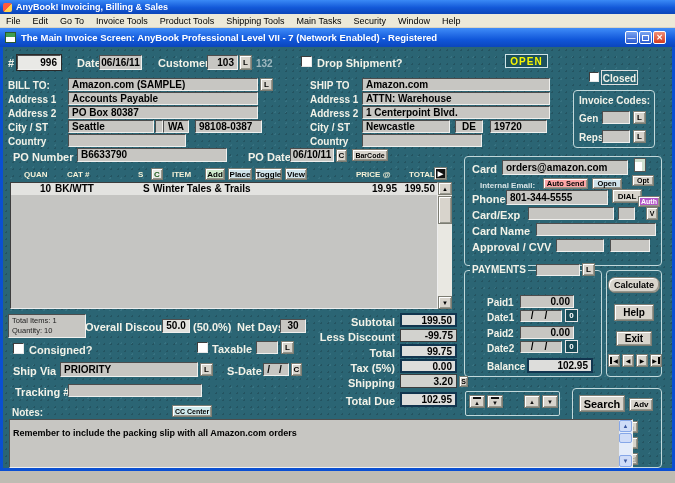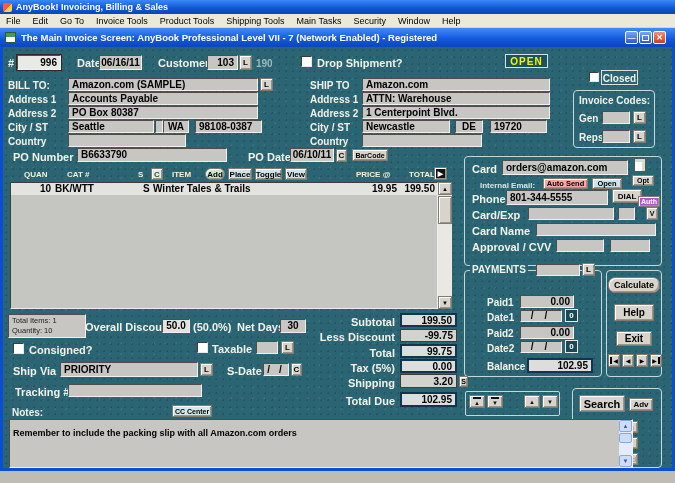--- a/index.html
+++ b/index.html
@@ -129,21 +129,21 @@
 <div class="winbtn close" style="left:653px;">✕</div>
 <div id="bottom-strip"></div>
 
 <span class="lbl lbl-lg" style="left:8px; top:57px;">#</span>
 <div class="fld r" style="left:17px; top:55px; width:44px; height:15px; background:#e9e9e6; outline:1px solid #2a2a2a;">996</div>
 <span class="lbl lbl-lg" style="left:77px; top:57px;">Date</span>
 <div class="fld c" style="left:99px; top:55px; width:43px; height:15px;">06/16/11</div>
 <span class="lbl lbl-lg" style="left:158px; top:57px;">Customer</span>
 <div class="fld r" style="left:207px; top:55px; width:31px; height:15px;">103</div>
 <div class="btn" style="left:239px; top:55px; width:13px; height:15px;">L</div>
-<span class="lbl dim" style="left:256px; top:58px;">190</span>
+<span class="lbl dim" style="left:256px; top:58px;">132</span>
 <div class="chk" style="left:301px; top:56px;"></div>
 <span class="lbl lbl-lg" style="left:317px; top:57px;">Drop Shipment?</span>
 <div class="open-badge">OPEN</div>
 <div class="chk" style="left:589px; top:72px; width:10px; height:10px;"></div>
 <div style="position:absolute; left:601px; top:70px; width:37px; height:15px; border:1px solid #e0e0e0; display:flex; align-items:flex-end; justify-content:center;">
   <span style="color:#f2f2e8; font-weight:bold; font-size:10px;">Closed</span>
 </div>
 
 <span class="lbl" style="left:8px; top:80px;">BILL TO:</span>
 <div class="fld" style="left:68px; top:78px; width:190px; height:13px;">Amazon.com (SAMPLE)</div>
@@ -187,21 +187,21 @@
 <span class="lbl lbl-lg" style="left:248px; top:151px;">PO Date</span>
 <div class="fld c" style="left:290px; top:148px; width:44px; height:14px;">06/10/11</div>
 <div class="btn" style="left:336px; top:149px; width:11px; height:13px;">C</div>
 <div class="btn" style="left:352px; top:149px; width:36px; height:12px; font-size:7px;">BarCode</div>
 
 <span class="thdr" style="left:24px; top:170px;">QUAN</span>
 <span class="thdr" style="left:67px; top:170px;">CAT #</span>
 <span class="thdr" style="left:138px; top:170px;">S</span>
 <div class="btn" style="left:151px; top:168px; width:12px; height:12px; background:#e9e9e4; color:#1d5c1d;">C</div>
 <span class="thdr" style="left:172px; top:170px;">ITEM</span>
-<div class="btn grn" style="left:205px; top:168px; width:20px; height:12px;border-radius:6px;">Add</div>
+<div class="btn grn" style="left:205px; top:168px; width:20px; height:12px;">Add</div>
 <div class="btn blu" style="left:228px; top:168px; width:24px; height:12px;">Place</div>
 <div class="btn blu" style="left:255px; top:168px; width:27px; height:12px;">Toggle</div>
 <div class="btn blu" style="left:285px; top:168px; width:22px; height:12px;">View</div>
 <span class="thdr" style="left:356px; top:170px;">PRICE @</span>
 <span class="thdr" style="left:409px; top:170px;">TOTAL</span>
 <div class="btn" style="left:434px; top:167px; width:13px; height:13px; background:#111; color:#fff; font-size:7px;">▶</div>
 
 <div id="table-body"></div>
 <div id="table-row1">
   <span class="cell" style="left:0; width:40px; text-align:right;">10</span>

